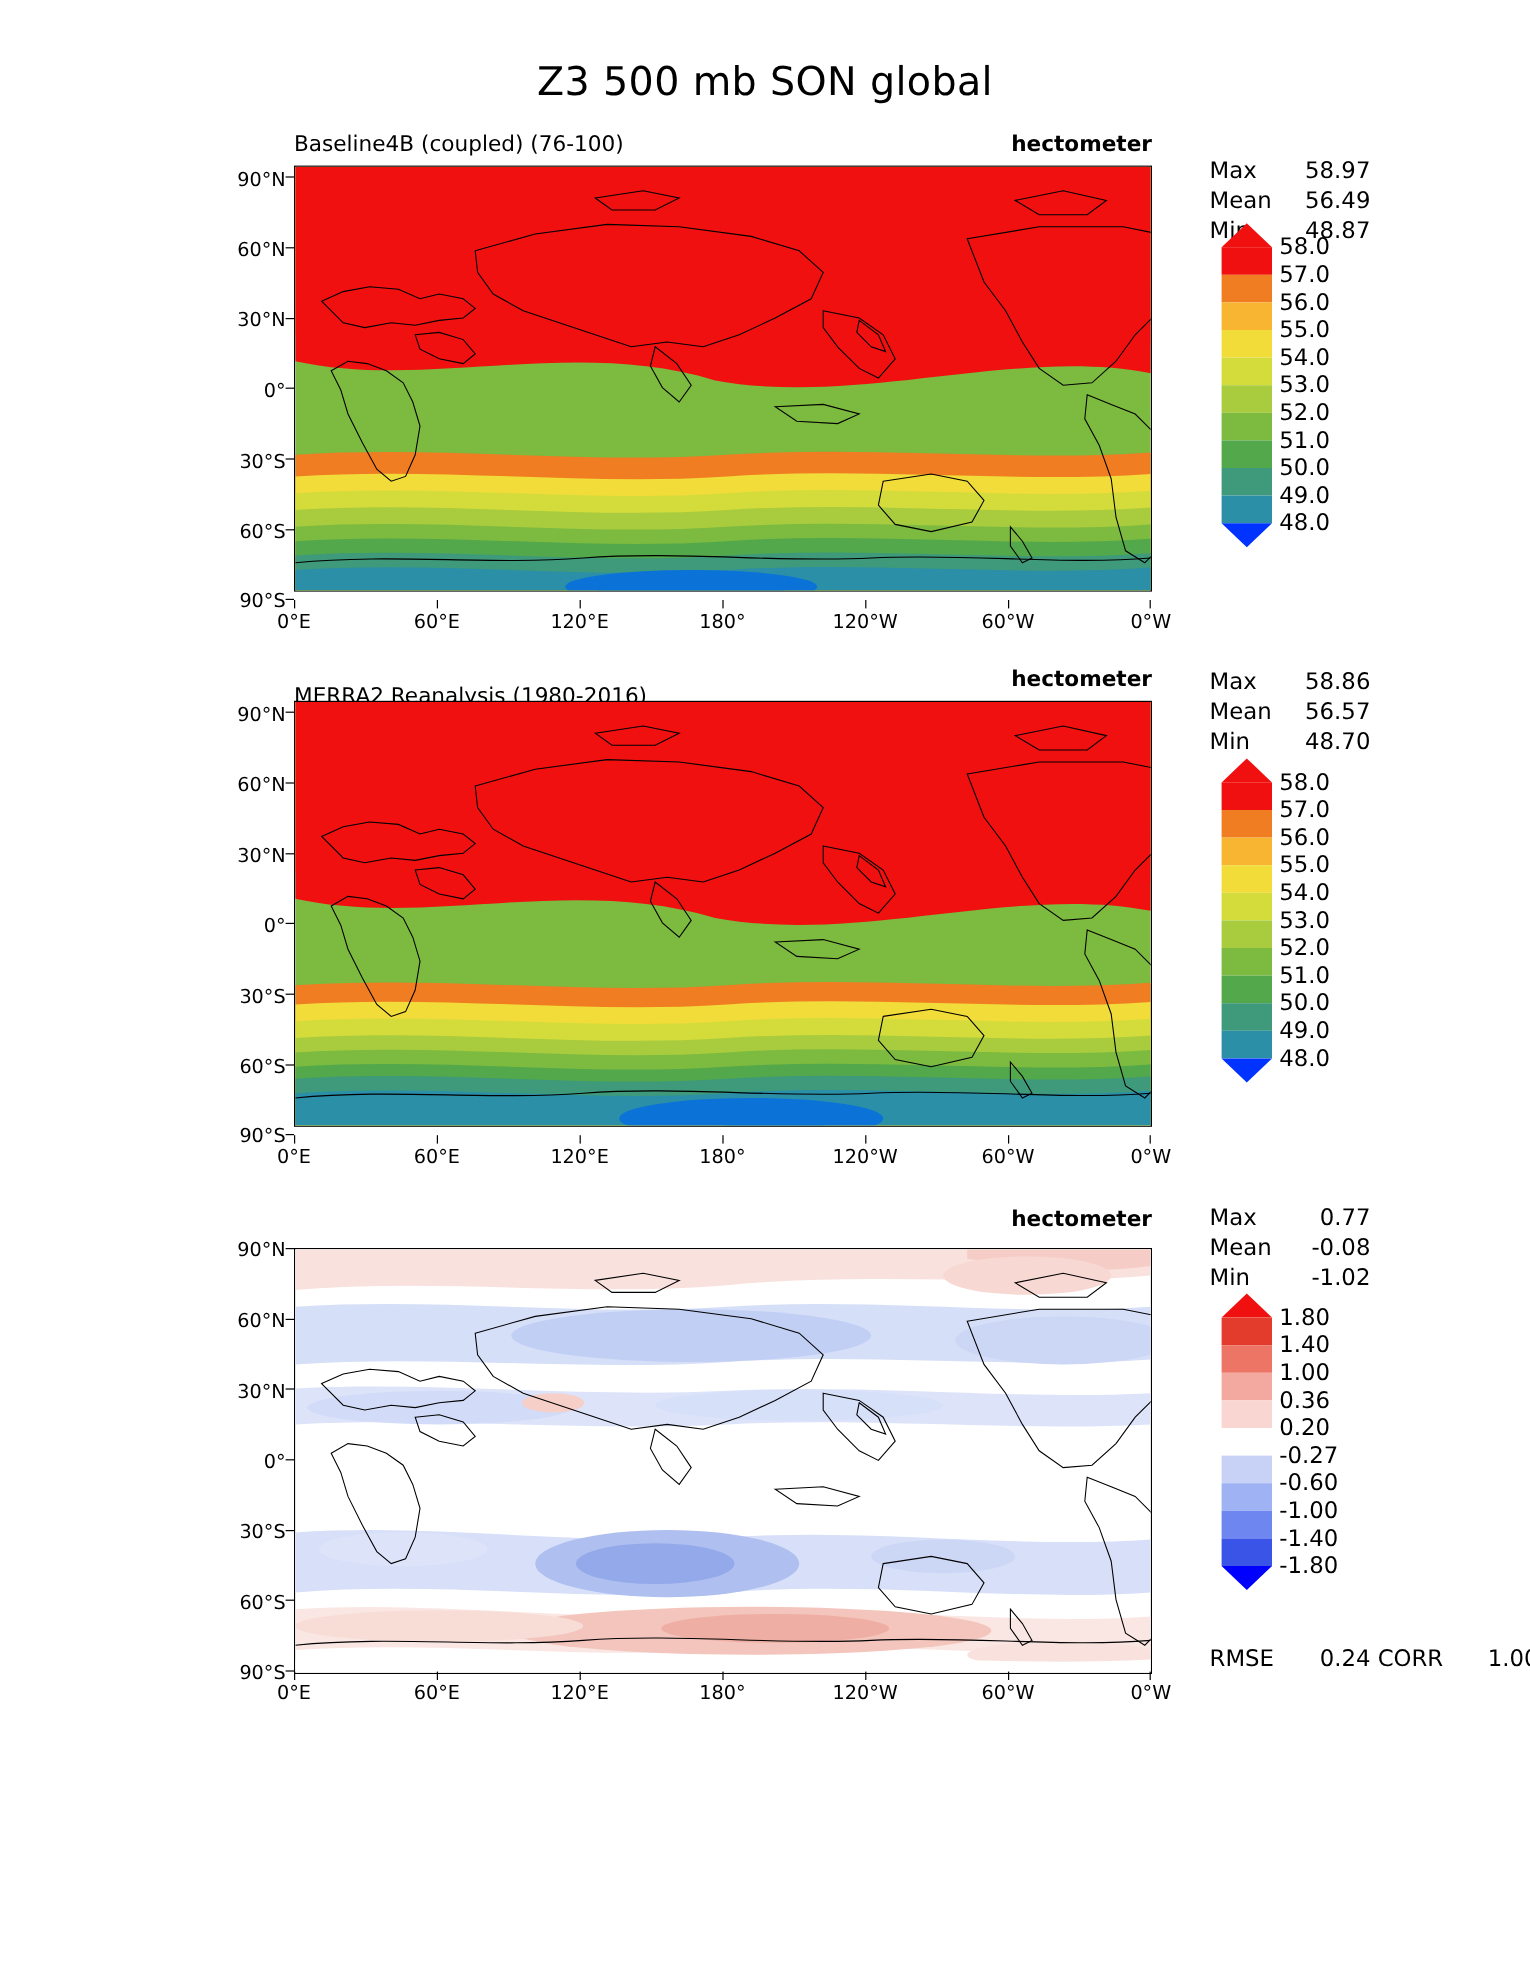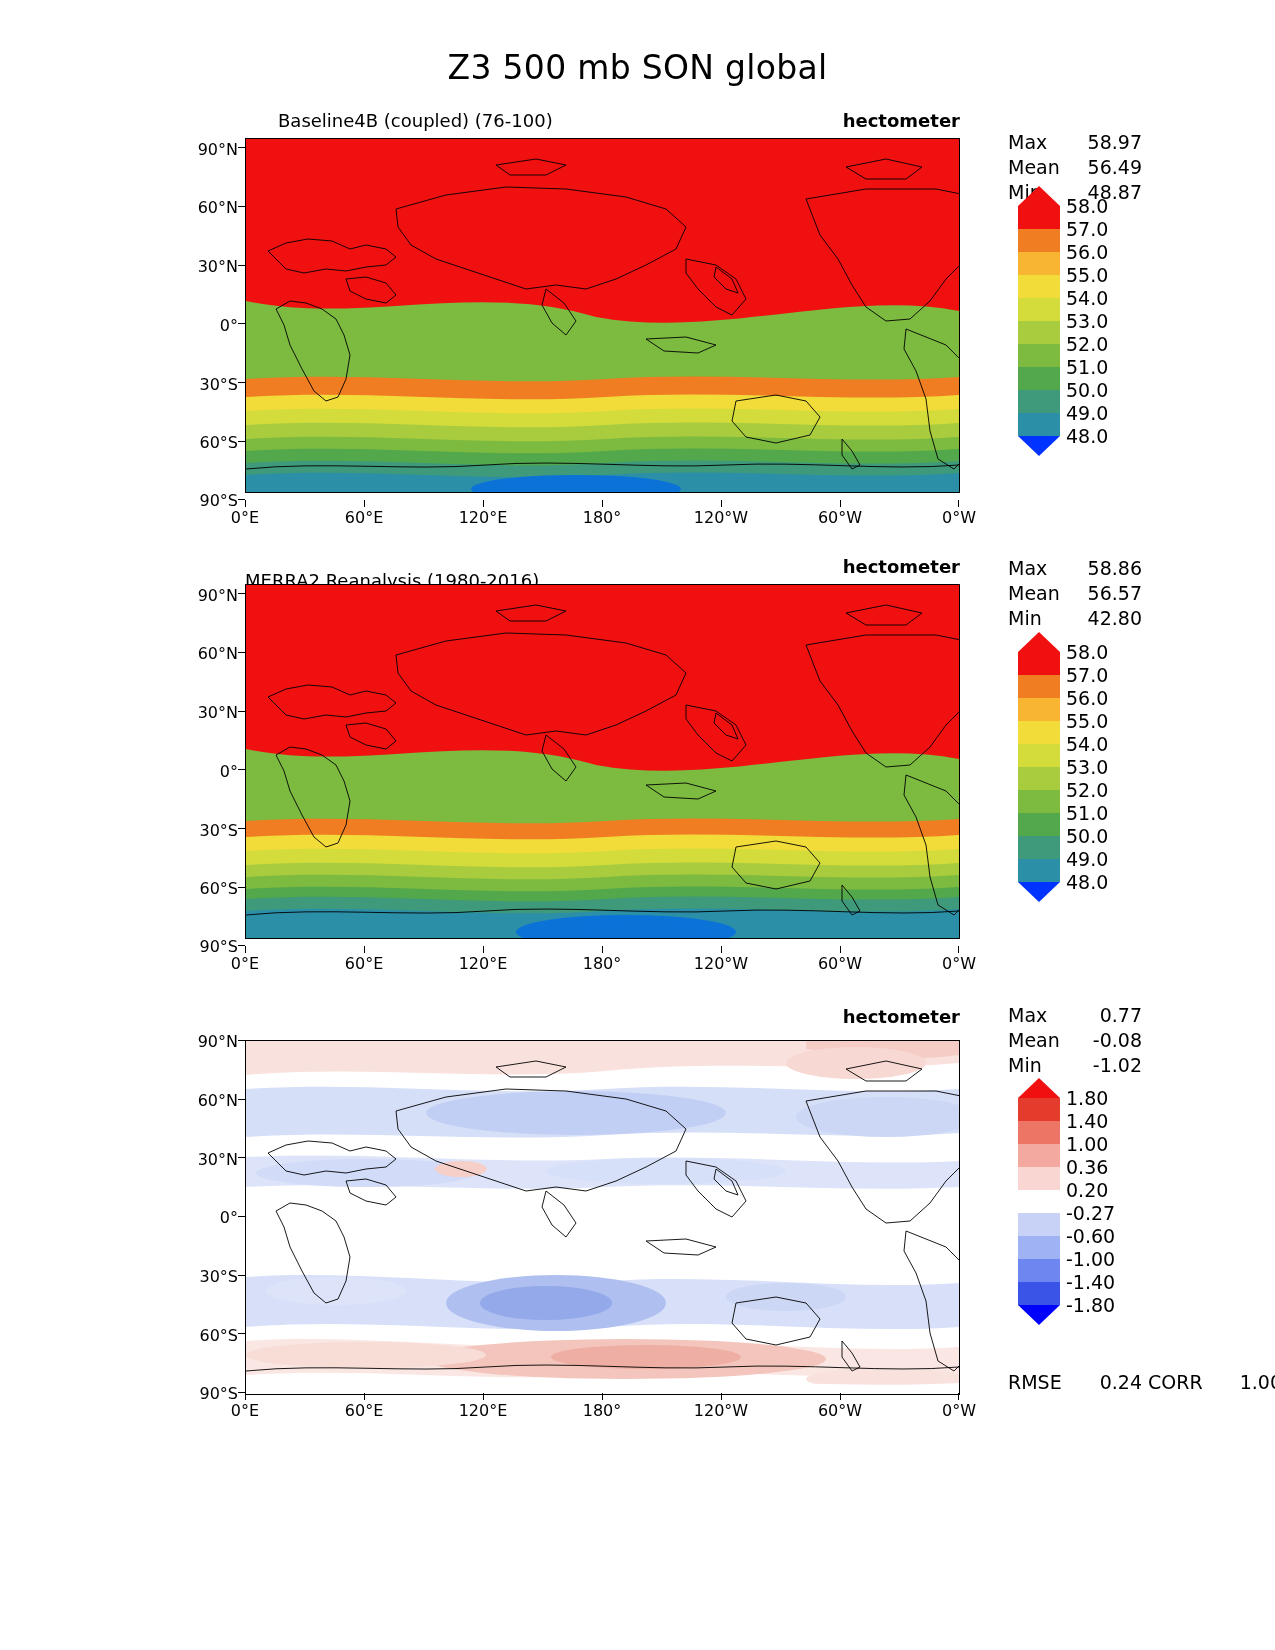--- a/index.html
+++ b/index.html
@@ -146,21 +146,21 @@
   }
   .footstats .k { display: inline-block; width: 62px; }
   .footstats .v { display: inline-block; width: 72px; text-align: right; }
 </style>
 </head>
 <body>
 
 <div class="page-title">Z3 500 mb SON global</div>
 
 <div class="panel" style="left:245px; top:112px; width:715px; height:410px;">
-  <div class="panel-title left" style="top:-2px;margin-left:33px;">Baseline4B (coupled) (76-100)</div>
+  <div class="panel-title left" style="top:-2px;">Baseline4B (coupled) (76-100)</div>
   <div class="units-label" style="top:-2px;">hectometer</div>
   <div class="map-frame" style="left:0; top:26px; width:713px; height:353px;">
     <svg class="map-canvas" viewBox="0 0 713 353" preserveAspectRatio="none">
       <defs>
         <clipPath id="clipA">
             <rect x="0" y="0" width="713" height="353"></rect>
           </clipPath>
       </defs>
       <g clip-path="url(#clipA)">
 
@@ -374,21 +374,21 @@
   <div class="tickmark-x" style="left:483px; top:946px;"></div>
   <div class="tickmark-x" style="left:602px; top:946px;"></div>
   <div class="tickmark-x" style="left:721px; top:946px;"></div>
   <div class="tickmark-x" style="left:840px; top:946px;"></div>
   <div class="tickmark-x" style="left:958px; top:946px;"></div>
 </div>
 
 <div class="stats" style="left:1008px; top:556px;">
   <span class="row"><span class="k">Max</span><span class="v">58.86</span></span>
   <span class="row"><span class="k">Mean</span><span class="v">56.57</span></span>
-  <span class="row"><span class="k">Min</span><span class="v">42.80</span></span>
+  <span class="row"><span class="k">Min</span><span class="v">48.70</span></span>
 </div>
 
 <div class="cbar" style="left:1018px; top:632px; width:190px; height:290px;">
   <div class="arrow-up" style="top:0; border-bottom:20px solid #f01010;"></div>
   <div class="body" style="top:20px; height:230px;">
     <div class="seg" style="top:0px;   height:23px; background:#f01010;"></div>
     <div class="seg" style="top:23px;  height:23px; background:#f07d22;"></div>
     <div class="seg" style="top:46px;  height:23px; background:#f7b531;"></div>
     <div class="seg" style="top:69px;  height:23px; background:#f2dc3a;"></div>
     <div class="seg" style="top:92px;  height:23px; background:#d4dc3c;"></div>

